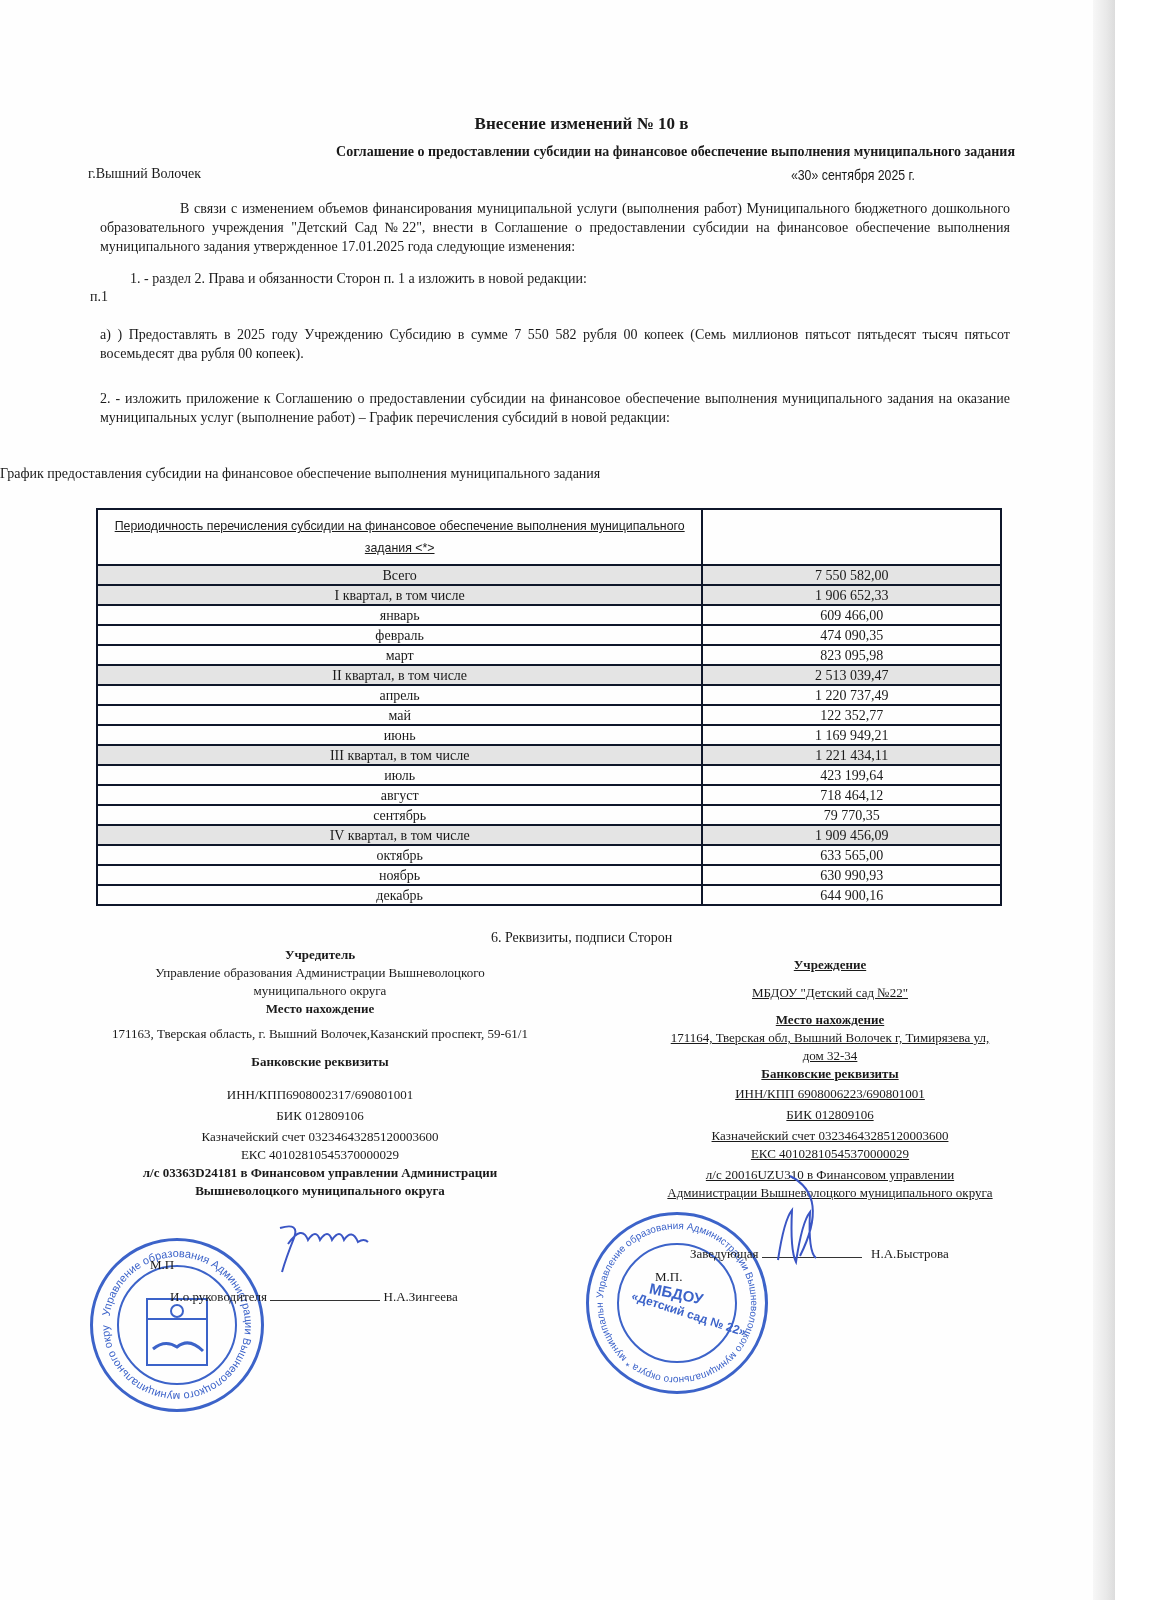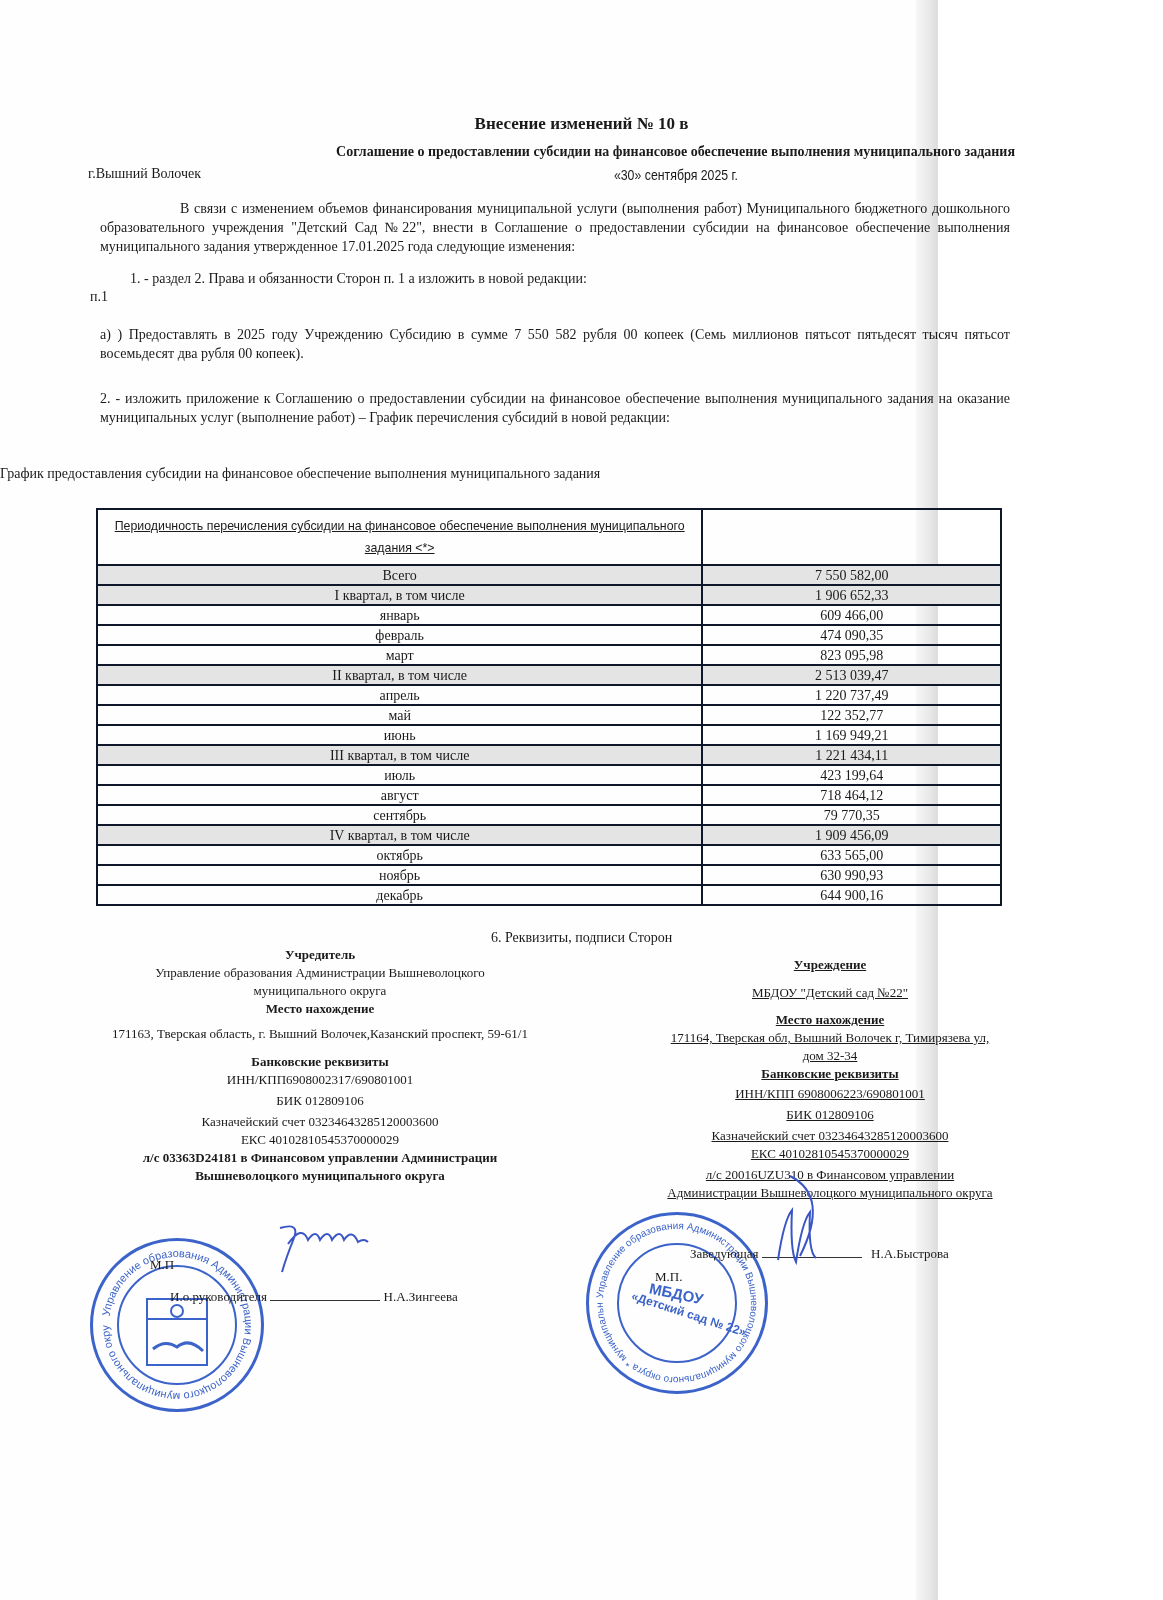--- a/index.html
+++ b/index.html
@@ -1,18 +1,18 @@
 <!DOCTYPE html>
 <html><head>
 <meta charset="utf-8">
 <style>
   html, body { margin: 0; padding: 0; background: #ffffff; }
   body { width: 1163px; height: 1600px; position: relative; overflow: hidden;
          font-family: "Liberation Serif", serif; color: #1a1a1a; }
-  .page { position: absolute; left: 0; top: 0; width: 938px; height: 1600px; background: #fefefe; }
+  .page { position: absolute; left: 0; top: 0; width: 1099px; height: 1600px; background: #fefefe; padding-left: 16px; }
   .edge { position: absolute; right: 0; top: 0; width: 22px; height: 1600px;
           background: linear-gradient(to right, #f7f7f7, #e9e9e9 60%, #dcdcdc); }
   .abs { position: absolute; }
   .title { left: 0; width: 1163px; top: 114px; text-align: center; font-size: 17px; font-weight: bold; }
   .subtitle { left: 95px; width: 920px; top: 144px; text-align: right; font-size: 14px; font-weight: bold; }
   .city { left: 88px; top: 166px; font-size: 14px; }
   .date { right: 200px; top: 167px; font-size: 14px; font-family: "Liberation Sans", sans-serif; transform: scaleX(0.88); transform-origin: right; }
   .para { left: 100px; width: 910px; font-size: 14px; line-height: 19px; text-align: justify; }
   .para.indent { text-indent: 80px; }
   .sched-title { left: 0; width: 1163px; top: 466px; text-align: left; font-size: 14px; }
@@ -135,21 +135,21 @@
   </table>
 
   <div class="abs req-title">6. Реквизиты, подписи Сторон</div>
 
   <div class="abs col col-left" style="top:946px;">
     <div class="b">Учредитель</div>
     <div style="width:380px;margin:0 auto;">Управление образования Администрации Вышневолоцкого муниципального округа</div>
     <div class="b">Место нахождение</div>
     <div style="margin-top:7px;">171163, Тверская область, г. Вышний Волочек,Казанский проспект, 59-61/1</div>
     <div class="b" style="margin-top:10px;">Банковские реквизиты</div>
-    <div style="margin-top:0;">ИНН/КПП6908002317/690801001</div>
+    <div style="margin-top:15px;">ИНН/КПП6908002317/690801001</div>
     <div style="margin-top:3px;">БИК 012809106</div>
     <div style="margin-top:3px;">Казначейский счет 03234643285120003600</div>
     <div>ЕКС 40102810545370000029</div>
     <div style="margin-top:0;width:380px;margin-left:auto;margin-right:auto;font-weight:bold;">л/с 03363D24181 в Финансовом управлении Администрации Вышневолоцкого муниципального округа</div>
   </div>
 
   <div class="abs col col-right" style="top:956px;text-decoration:underline;">
     <div class="b">Учреждение</div>
     <div style="margin-top:10px;">МБДОУ "Детский сад №22"</div>
     <div class="b" style="margin-top:9px;">Место нахождение</div>

